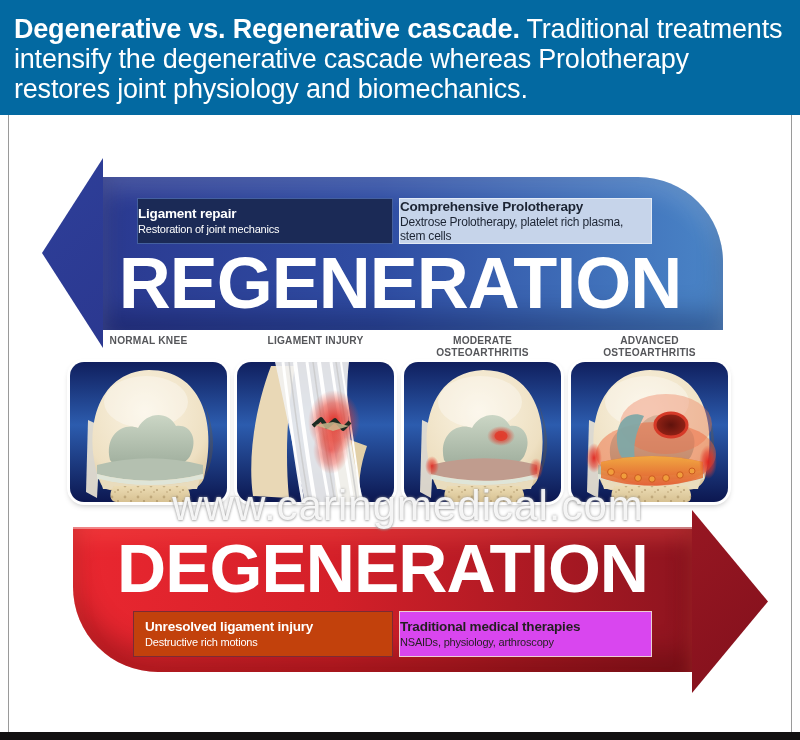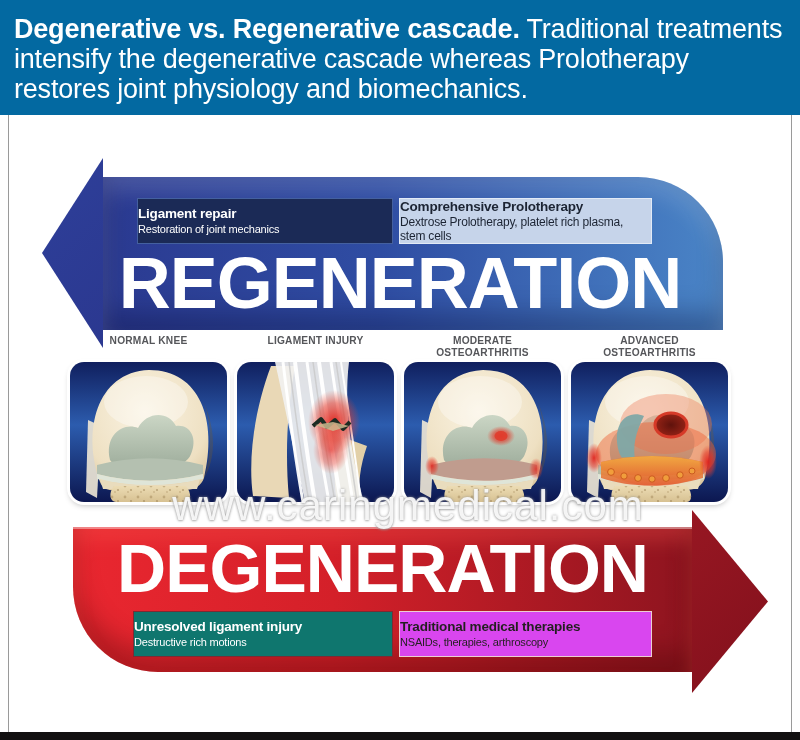--- a/index.html
+++ b/index.html
@@ -28,21 +28,21 @@
   .regen-word{position:absolute;left:90px;top:243px;width:620px;text-align:center;
               color:#fff;font-weight:bold;font-size:72px;line-height:80px;letter-spacing:-1px;}
 
   .info-box{position:absolute;height:46px;box-sizing:border-box;text-align:left;
             display:flex;flex-direction:column;justify-content:center;}
   .info-box .t{font-weight:bold;font-size:13.5px;line-height:16px;letter-spacing:-0.2px;}
   .info-box .s{font-size:11px;line-height:14px;letter-spacing:-0.2px;}
   .box-navy{left:137px;top:198px;width:256px;background:#1b2a56;border:1px solid #44609f;color:#fff;}
   .box-lightblue{left:399px;top:198px;width:253px;background:#c6d4ea;border:1px solid #e2eaf6;color:#1c2433;}
   .box-lightblue .s{font-size:12px;}
-  .box-maroon{left:133px;top:611px;width:260px;background:#0f766e;border:1px solid #7d2a33;color:#fff;}
+  .box-maroon{left:133px;top:611px;width:260px;background:#c2410c;border:1px solid #7d2a33;color:#fff;padding-left:11px;}
   .box-pink{left:399px;top:611px;width:253px;background:#d946ef;border:1px solid #ecced2;color:#231f20;}
 
   
   .stage-label{position:absolute;top:334px;width:157px;text-align:center;
                font-size:10.5px;font-weight:bold;color:#55565a;letter-spacing:0.2px;
                transform:scaleX(0.97);}
   
   .panel{position:absolute;top:362px;width:157px;height:140px;border-radius:14px;overflow:hidden;
          box-shadow:0 0 0 3px #ffffff,0 3px 6px rgba(0,0,0,0.3);}
   .panel svg{display:block;}
@@ -224,18 +224,18 @@
 
   <div class="red-body"></div>
   <div class="red-head"></div>
   <div class="degen-word">DEGENERATION</div>
   <div class="info-box box-maroon">
     <div class="t">Unresolved ligament injury</div>
     <div class="s">Destructive rich motions</div>
   </div>
   <div class="info-box box-pink">
     <div class="t">Traditional medical therapies</div>
-    <div class="s">NSAIDs, therapies, arthroscopy</div>
+    <div class="s">NSAIDs, physiology, arthroscopy</div>
   </div>
 
   <div class="bottom-bar"></div>
 
 </div>
 
 </body></html>

